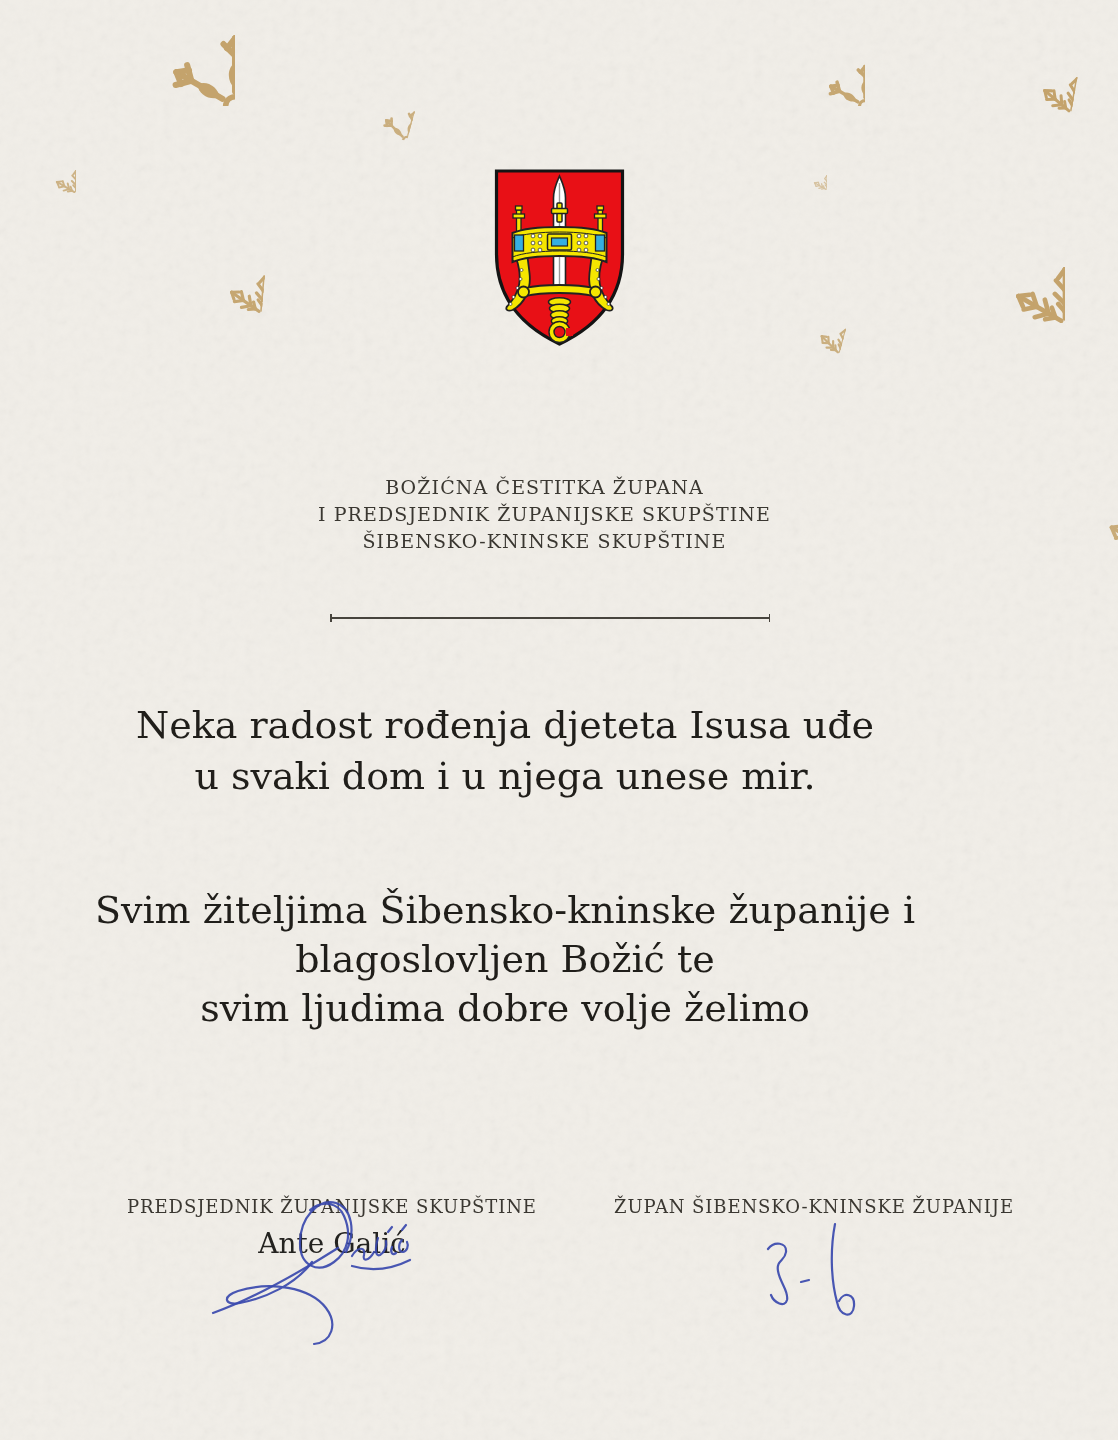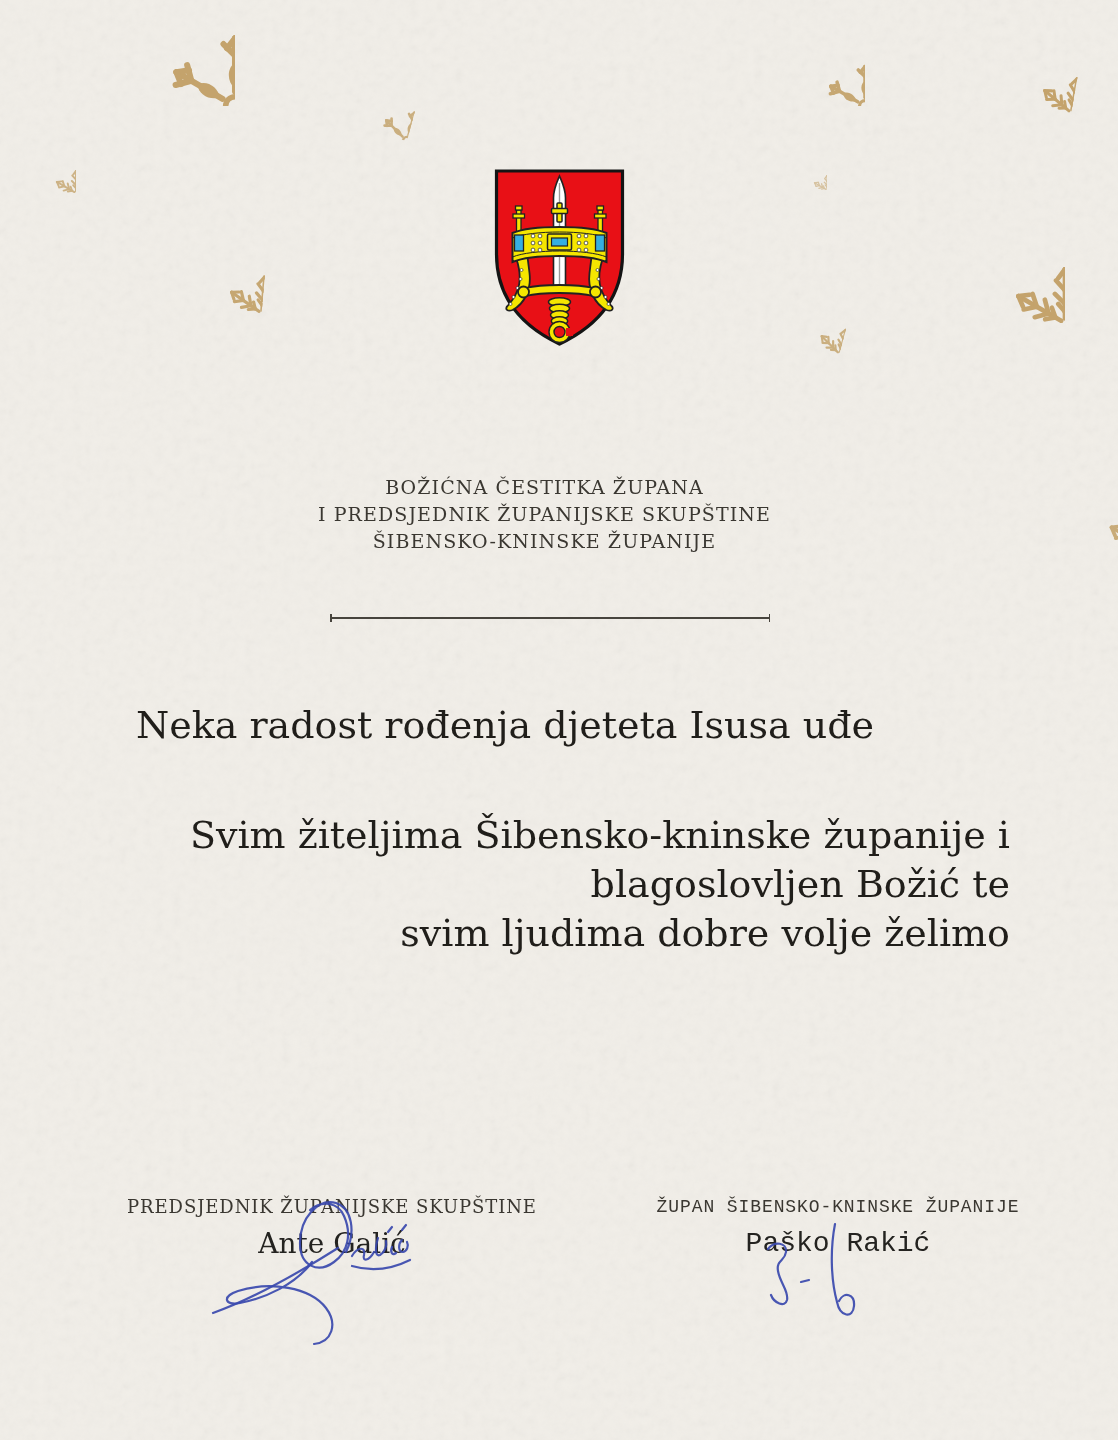--- a/index.html
+++ b/index.html
@@ -43,26 +43,26 @@
   .divider .tick.right { right: 0; }
 
   
   .para {
     position: absolute; left: 0; width: 1010px;
     text-align: center;
     color: #201e1a;
     font-size: 38px;
   }
   .para.p1 { top: 700px; line-height: 51px; }
-  .para.p2 { top: 811px; line-height: 49px; text-align: right; }
+  .para.p2 { top: 886px; line-height: 49px; }
 
   
   .sig { position: absolute; width: 460px; text-align: center; }
   .sig-left  { left: 102px; top: 1196px; }
-  .sig-right { left: 608px; top: 1196px; font-family: Liberation Mono, monospace; }
+  .sig-right { left: 584px; top: 1196px; }
   .sig-title { font-size: 18px; letter-spacing: 0.9px; color: #3a3731; line-height: 22px; }
   .sig-name  { font-size: 28px; color: #242320; margin-top: 9px; line-height: 34px; }
 
   .ink { position: absolute; inset: 0; pointer-events: none; }
   .ink path { stroke: #3a49ae; stroke-width: 2.2; fill: none;
               stroke-linecap: round; stroke-linejoin: round; opacity: 0.92; }
   .hidden-defs { position: absolute; width: 0; height: 0; overflow: hidden; }
 </style>
 </head>
 <body>
@@ -229,44 +229,44 @@
     </g>
 
     <circle cx="68" cy="166" r="8" fill="none" stroke="#222" stroke-width="6.4"></circle>
     <circle cx="68" cy="166" r="8" fill="none" stroke="#f5e600" stroke-width="3.6"></circle>
     <rect x="74.5" y="162" width="7" height="8" fill="#e81016"></rect>
   </svg>
 
   <header class="header">
     <div>BOŽIĆNA ČESTITKA ŽUPANA</div>
     <div>I PREDSJEDNIK ŽUPANIJSKE SKUPŠTINE</div>
-    <div>ŠIBENSKO-KNINSKE ŽUPANIJE</div>
+    <div>ŠIBENSKO-KNINSKE SKUPŠTINE</div>
   </header>
 
   <div class="divider">
     <span class="tick left"></span>
     <span class="tick right"></span>
   </div>
 
   <div class="para p1">
     <div>Neka radost rođenja djeteta Isusa uđe</div>
+    <div>u svaki dom i u njega unese mir.</div>
   </div>
   <div class="para p2">
     <div>Svim žiteljima Šibensko-kninske županije i</div>
     <div>blagoslovljen Božić te</div>
     <div>svim ljudima dobre volje želimo</div>
   </div>
 
   <div class="sig sig-left">
     <div class="sig-title">PREDSJEDNIK ŽUPANIJSKE SKUPŠTINE</div>
     <div class="sig-name">Ante Galić</div>
   </div>
   <div class="sig sig-right">
     <div class="sig-title">ŽUPAN ŠIBENSKO-KNINSKE ŽUPANIJE</div>
-    <div class="sig-name">Paško Rakić</div>
   </div>
 
   <svg class="ink" width="1118" height="1440" viewBox="0 0 1118 1440">
     <g>
       <path d="M 213,1313 C 252,1299 300,1272 338,1248"></path>
       <path d="M 346,1252 C 356,1232 352,1208 336,1203 C 318,1198 300,1218 300,1243 C 300,1266 318,1274 334,1262 C 348,1252 352,1234 344,1216 C 338,1202 322,1200 310,1210"></path>
       <path d="M 312,1262 C 296,1284 266,1298 240,1303 C 224,1306 222,1296 238,1291 C 270,1281 310,1287 326,1308 C 338,1324 332,1342 314,1344"></path>
       <path d="M 352,1256 C 358,1246 366,1247 364,1255 C 362,1262 369,1261 374,1252"></path>
       <path d="M 378,1238 C 375,1248 375,1257 380,1255 C 385,1252 387,1246 386,1241"></path>
       <path d="M 392,1247 C 390,1252 392,1256 396,1253"></path>

